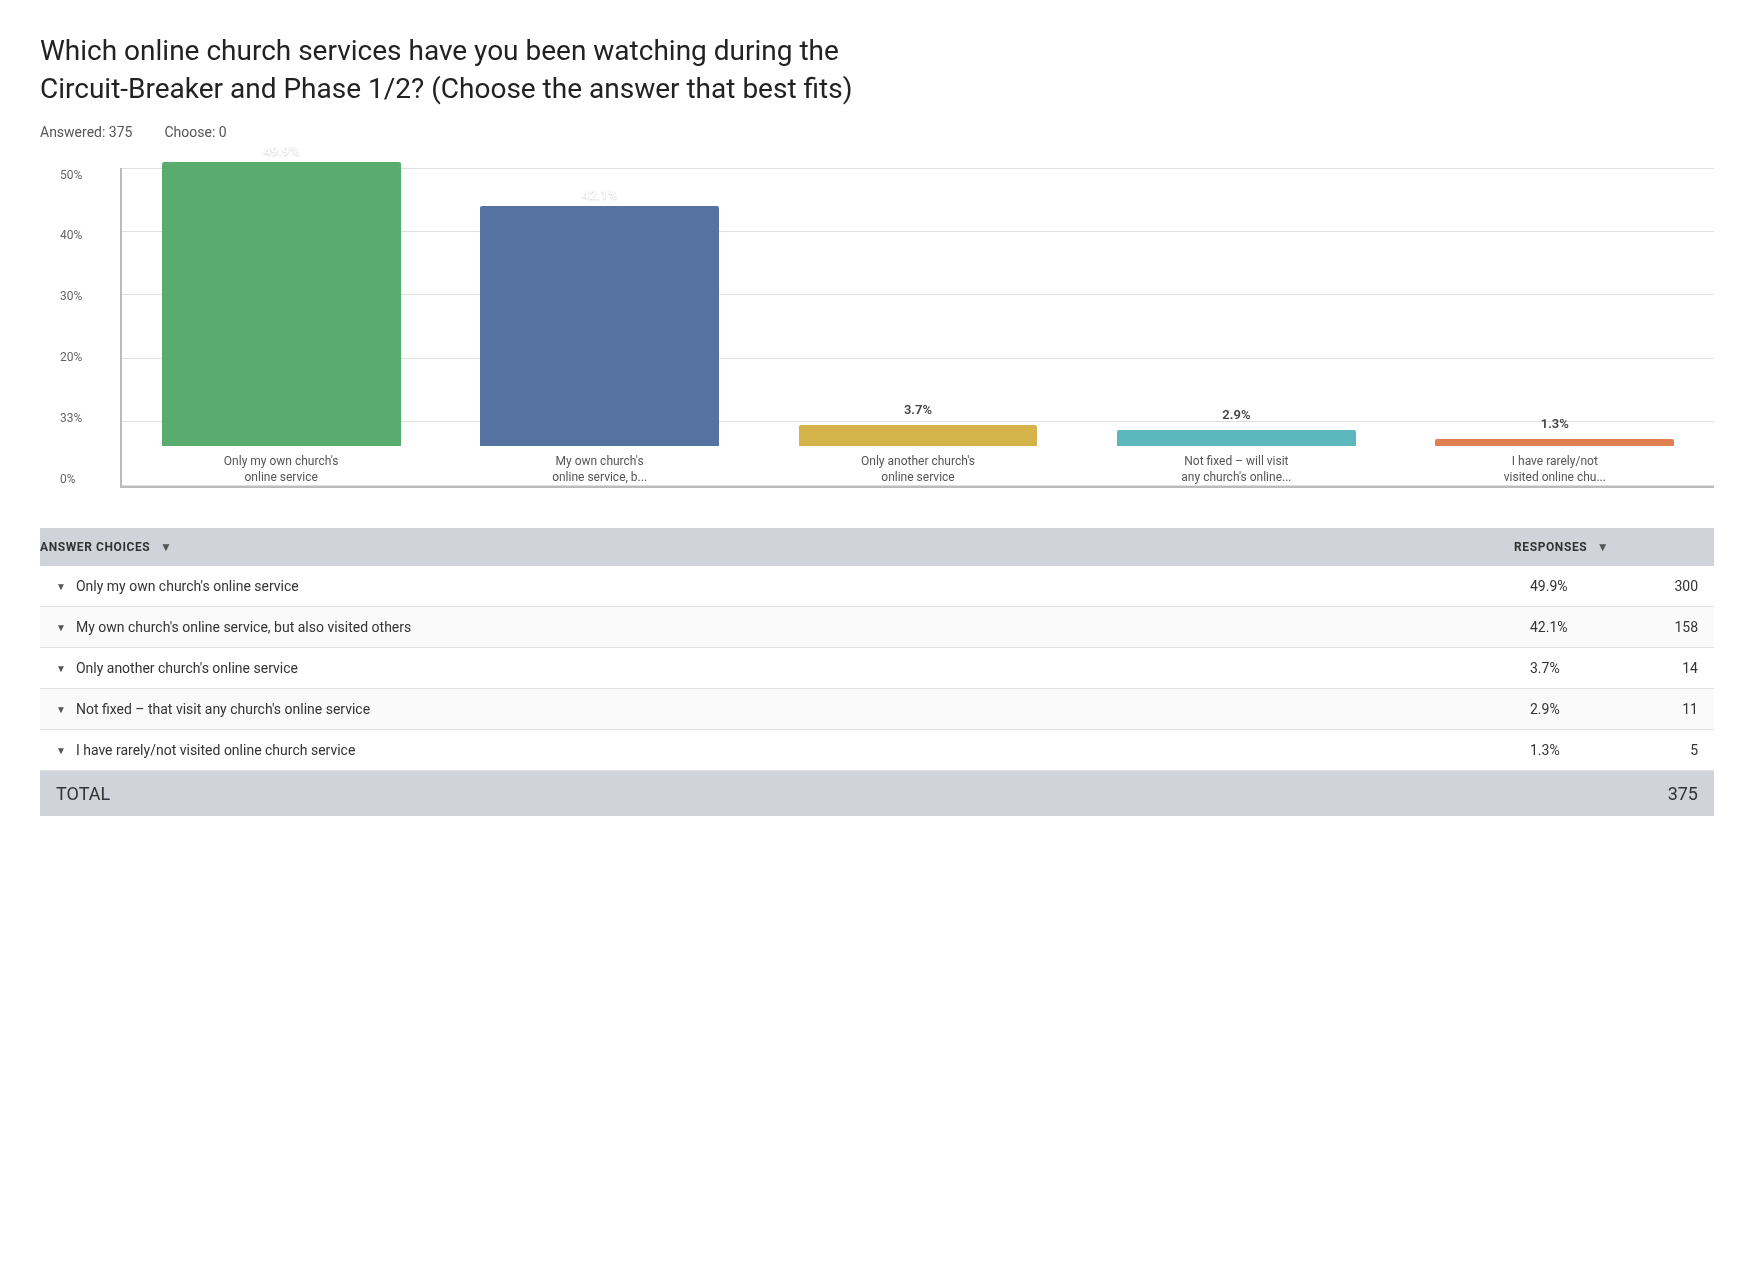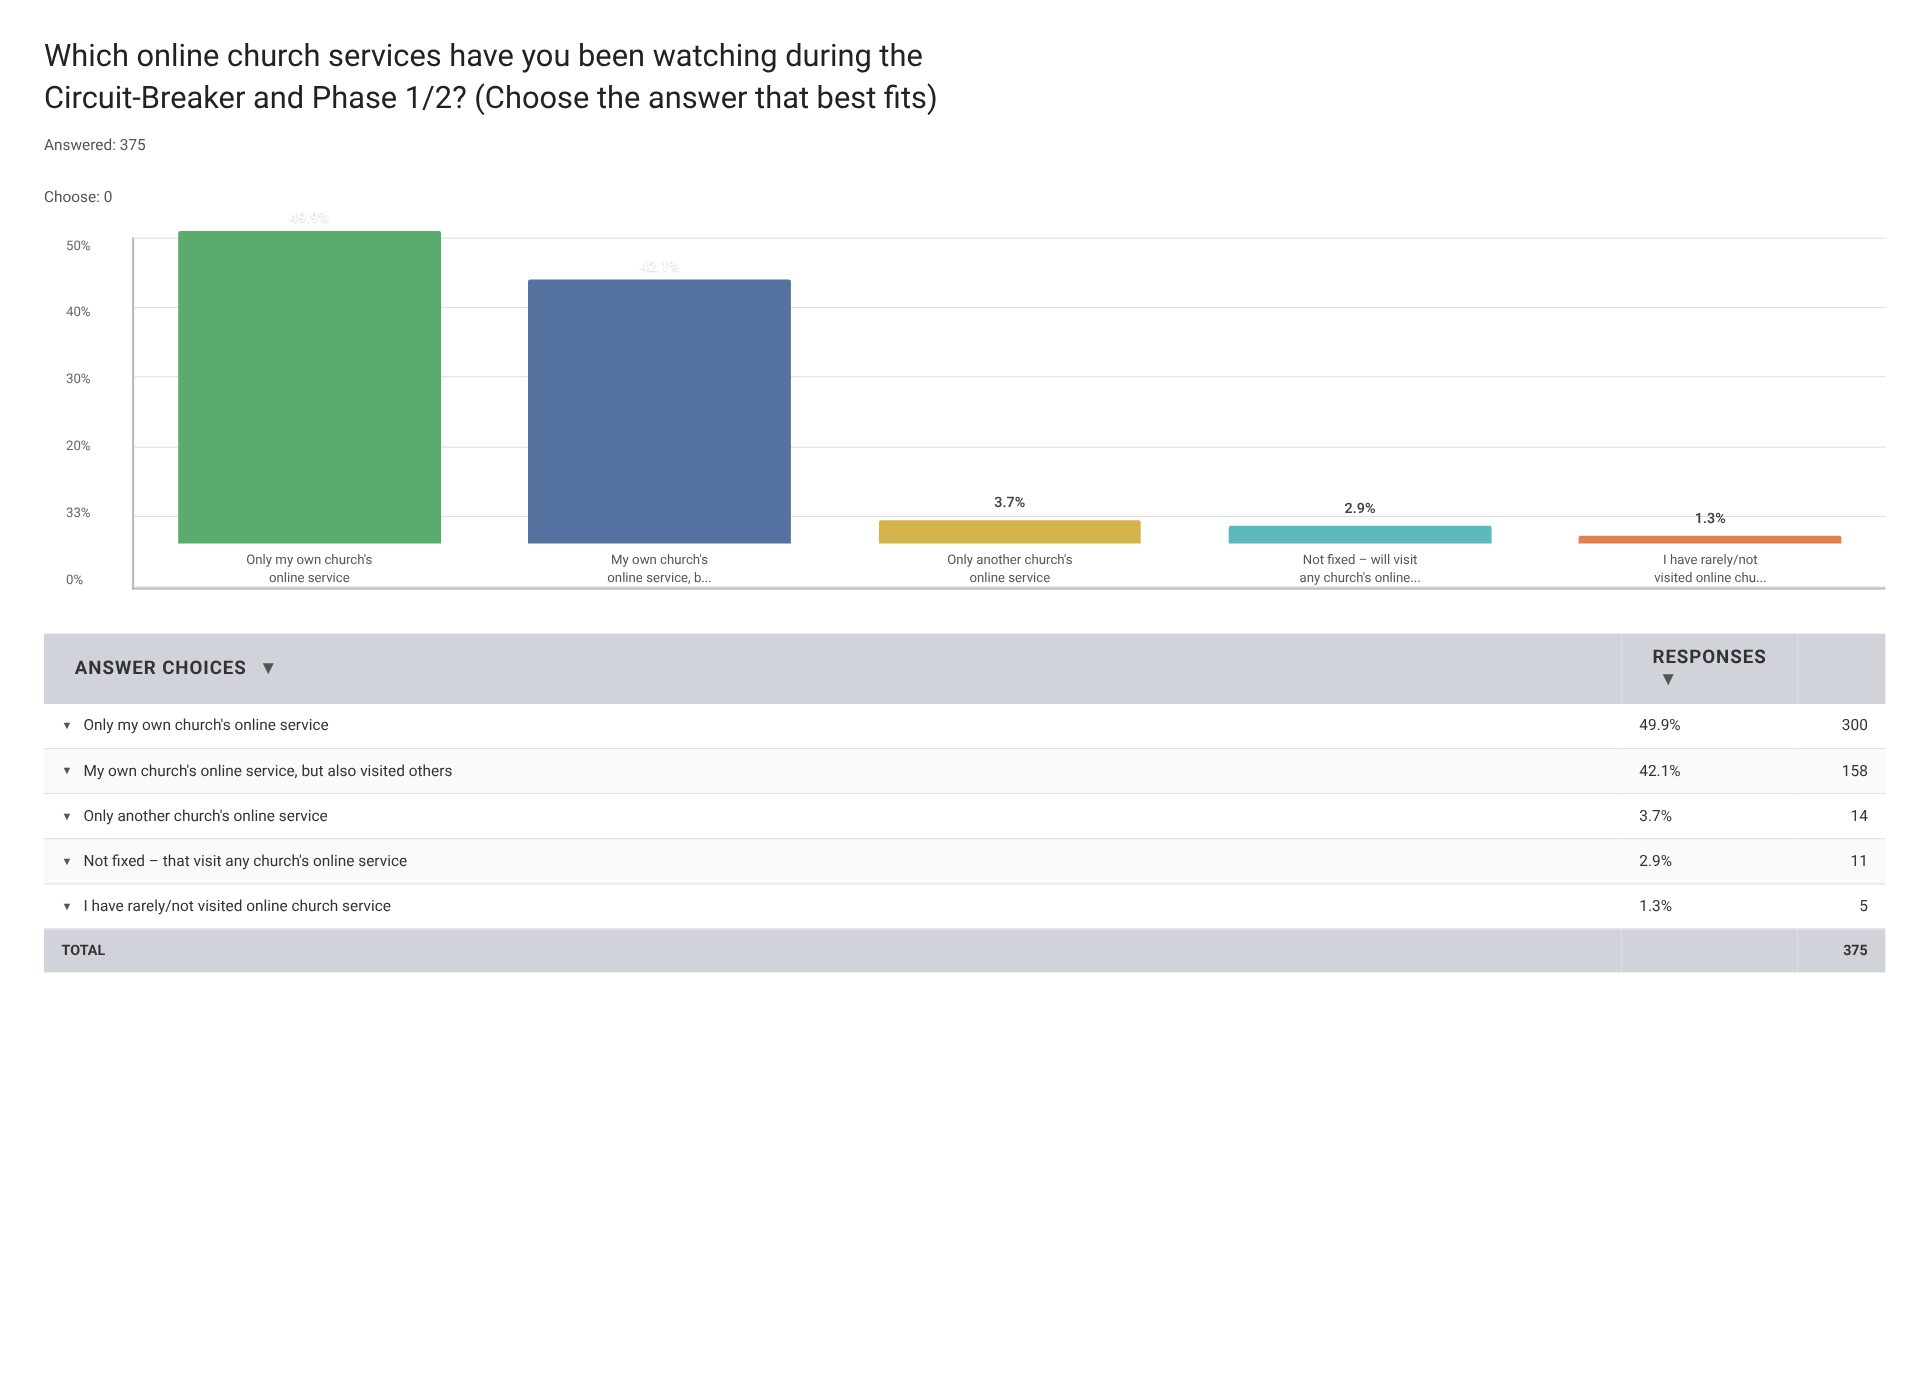--- a/index.html
+++ b/index.html
@@ -19,21 +19,20 @@
       margin-bottom: 16px;
       max-width: 860px;
     }
 
     .stats-row {
       display: flex;
       gap: 32px;
       font-size: 14px;
       color: #555;
       margin-bottom: 28px;
-      flex-direction: column;
     }
 
     .chart-area {
       margin-bottom: 40px;
       padding-left: 20px;
     }
 
     .chart-container {
       display: flex;
       align-items: flex-end;
@@ -147,23 +146,23 @@
       width: 100%;
       border-collapse: collapse;
       font-size: 14px;
     }
 
     .table-section thead tr {
       background: #d0d4da;
     }
 
     .table-section thead th {
-      padding: 12px 28px;
+      padding: 12px 0;
       text-align: left;
-      font-size: 17px;
+      font-size: 12px;
       font-weight: 700;
       letter-spacing: 0.05em;
       color: #333;
       text-transform: uppercase;
     }
 
     .table-section thead th.responses-col {
       text-align: left;
       width: 120px;
     }
@@ -189,22 +188,22 @@
       padding: 12px 16px;
       color: #333;
     }
 
     .table-section tfoot tr {
       background: #d0d4da;
     }
 
     .table-section tfoot td {
       padding: 12px 16px;
-      font-weight: 700;
-      font-size: 13px;
+      font-weight: 400;
+      font-size: 18px;
     }
 
     .row-answer {
       display: flex;
       align-items: center;
       gap: 10px;
     }
 
     .chevron-icon {
       color: #555;

